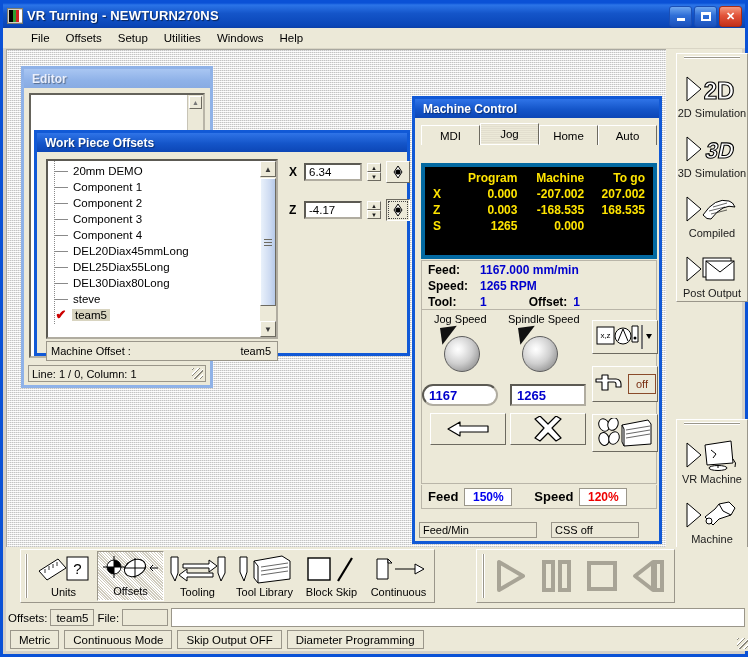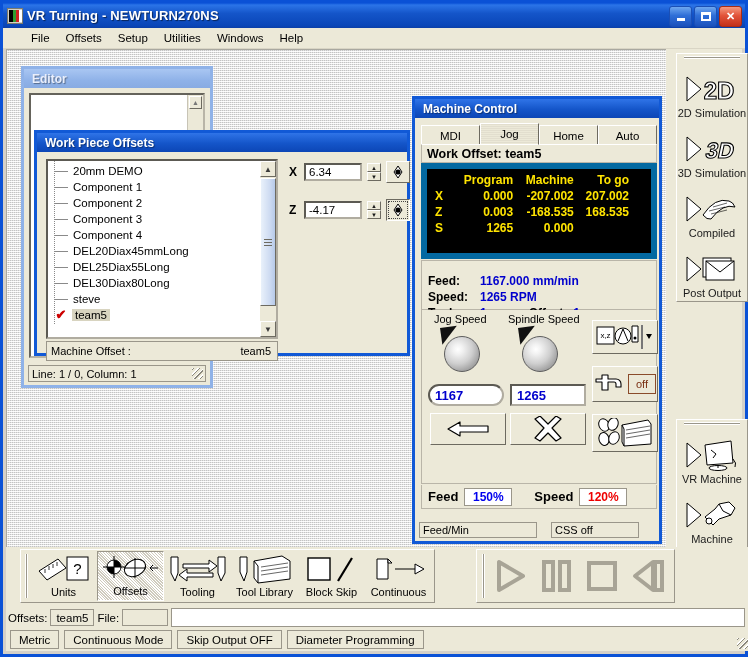--- a/index.html
+++ b/index.html
@@ -106,28 +106,28 @@
   .tab{flex:1;height:20px;margin-top:2px;background:#ece9d8;border:1px solid #fff;
     border-right-color:#6d6a60;border-bottom:none;box-sizing:border-box;
     display:flex;align-items:center;justify-content:center;font-size:11.5px;}
   .tab.sel{height:22px;margin-top:0;background:#ece9d8;font-weight:normal;
     background-image:repeating-linear-gradient(0deg,#ece9d8 0 1px,#e2dece 1px 2px);
     border:1px solid #fff;border-right-color:#6d6a60;position:relative;z-index:2;}
   .wsoff{position:absolute;left:6px;top:45px;width:236px;height:19px;background:#ece9d8;
     border:1px solid #b9b5a8;border-top-color:#fff;box-sizing:border-box;
     display:flex;align-items:center;padding-left:5px;font-weight:bold;font-size:12.5px;}
   .dro{position:absolute;left:6px;top:64px;width:236px;height:96px;background:#000;
-    border:6px solid #0369a1;box-sizing:border-box;padding:3px 20px 0 6px;}
+    border:4px solid #0369a1;box-sizing:border-box;padding:3px 6px 0 6px;}
   .dro table{width:100%;border-collapse:collapse;color:#ffe400;font-weight:bold;font-size:12px;
     font-family:"Liberation Sans",sans-serif;}
   .dro th{text-align:right;padding:1px 2px;font-weight:bold;}
   .dro td{text-align:right;padding:1px 2px;}
   .dro td.ax{text-align:left;width:16px;}
   .fsblock{position:absolute;left:6px;top:161px;width:236px;height:50px;background:#ece9d8;
-    border:1px solid #b9b5a8;box-sizing:border-box;padding:12px 0 0 6px;}
+    border:1px solid #b9b5a8;box-sizing:border-box;padding:1px 0 0 6px;}
   .fsrow{display:flex;align-items:center;height:16px;font-size:12px;font-weight:bold;}
   .fsrow .k{width:52px;}
   .fsrow .v{color:#0000cd;}
   .fsrow .k2{margin-left:42px;}
   .knobzone{position:absolute;left:6px;top:211px;width:236px;height:174px;background:#ece9d8;
     border:1px solid #b9b5a8;border-top:none;box-sizing:border-box;}
   .kcap{position:absolute;font-size:11px;color:#000;}
   .knob{position:absolute;width:44px;height:44px;}
   .knob .ball{position:absolute;left:4px;top:8px;width:36px;height:36px;border-radius:50%;
     background:radial-gradient(circle at 38% 36%,#ffffff 0%,#f2f2f2 16%,#cfcfcf 48%,#9b9b9b 78%,#7a7a7a 100%);
@@ -340,21 +340,20 @@
     <div class="cwin act" id="mc">
       <div class="cap">Machine Control</div>
 
       <div class="tabs">
         <div class="tab">MDI</div>
         <div class="tab sel">Jog</div>
         <div class="tab">Home</div>
         <div class="tab">Auto</div>
       </div>
 
-      <div class="wsoff">Work Offset: team5</div>
 
       <div class="dro">
         <table>
           <tbody>
               <tr>
             <th></th>
             <th>Program</th>
             <th>Machine</th>
             <th>To go</th>
           </tr>
@@ -403,21 +402,21 @@
 
         <div class="knob" style="left:18px;top:18px;">
           <span class="ball"></span>
           <span class="ptr"></span>
         </div>
         <div class="knob" style="left:96px;top:18px;">
           <span class="ball"></span>
           <span class="ptr"></span>
         </div>
 
-        <span class="numbox" style="left:6px;top:74px;border-radius:11px;">1167</span>
+        <span class="numbox" style="left:0;top:74px;border-radius:11px;">1167</span>
         <span class="numbox" style="left:88px;top:74px;">1265</span>
 
         <span class="abtn" style="left:8px;top:103px;width:76px;height:32px;">
           <svg width="44" height="18" viewBox="0 0 44 18">
             <polygon points="2,9 14,2 14,6 42,6 42,12 14,12 14,16" fill="#ffffff" stroke="#000" stroke-width="1.2" stroke-linejoin="round"></polygon>
           </svg>
         </span>
         <span class="abtn" style="left:88px;top:103px;width:76px;height:32px;">
           <svg width="30" height="26" viewBox="0 0 30 26">
             <polygon points="2,3 7,0 15,8 23,0 28,3 19,12 28,22 23,25 15,17 7,25 2,22 11,12" fill="#ffffff" stroke="#000" stroke-width="1.2" stroke-linejoin="round"></polygon>

